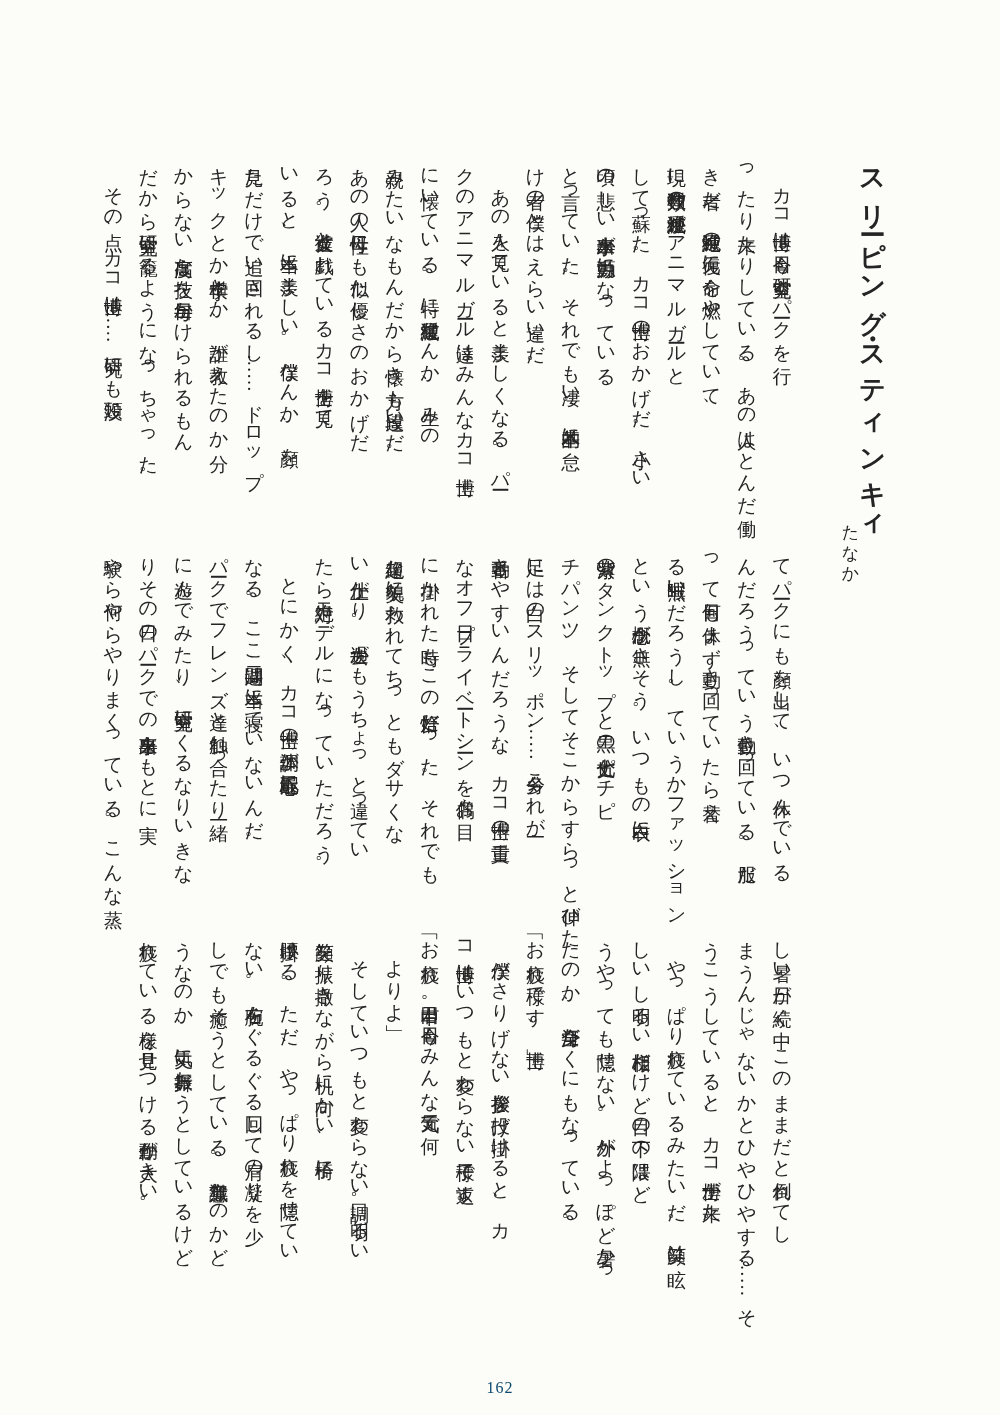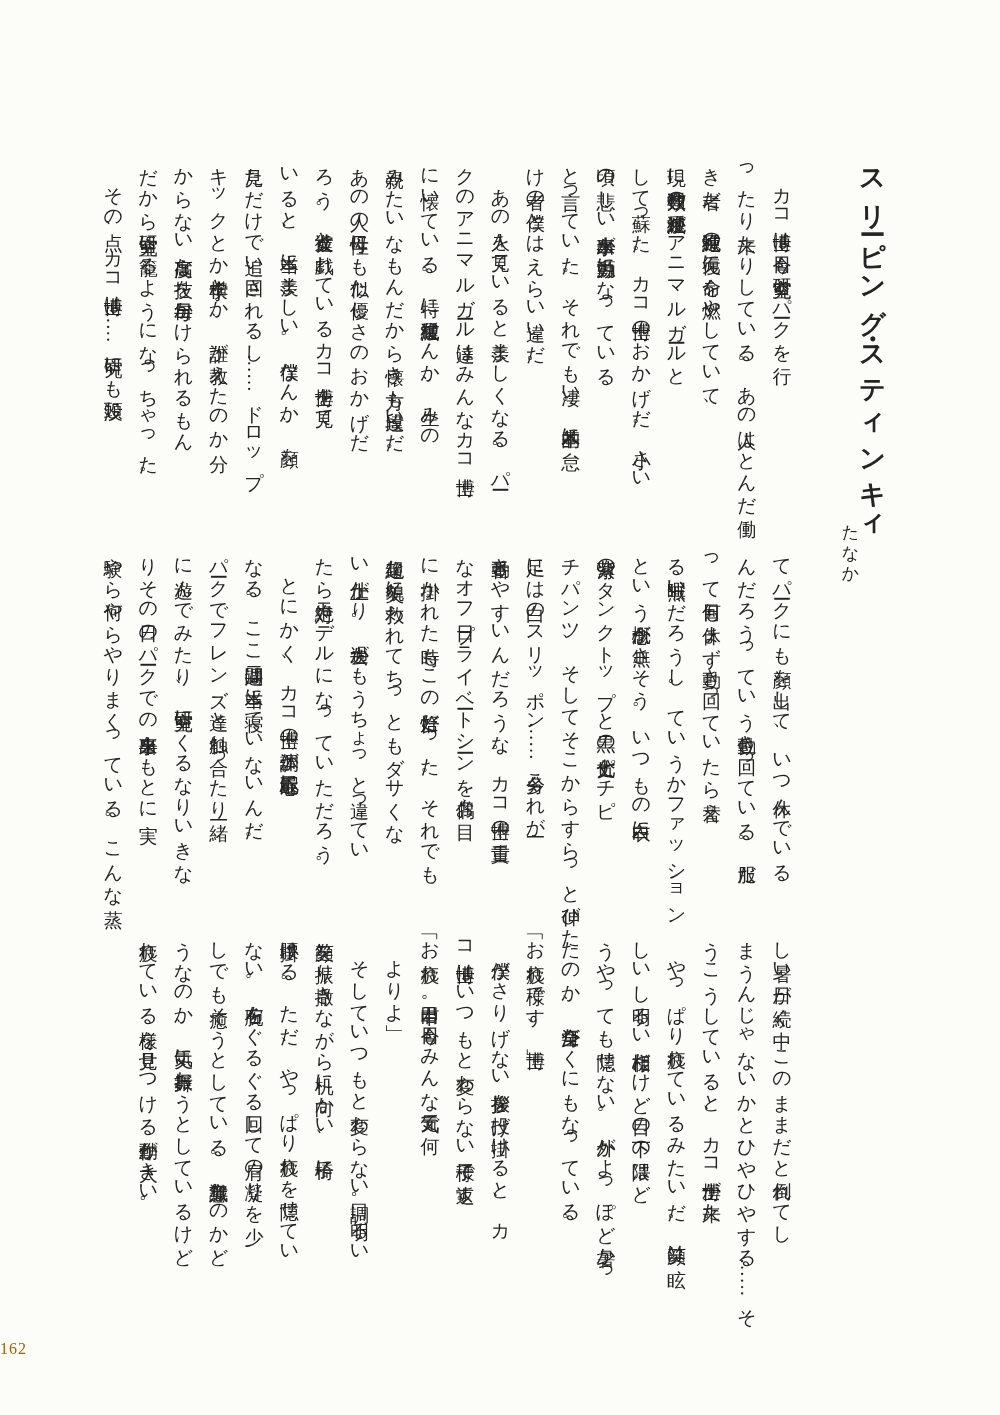--- a/index.html
+++ b/index.html
@@ -51,25 +51,26 @@
   .band-3 { top: 928px; }
   .band .line {
     margin: 0;
     font-size: 19px;
     line-height: 35.2px;   
     letter-spacing: 0.3px;
     white-space: nowrap;
   }
   .page-number {
     position: absolute;
-    top: 1340px; left: 0;
+    top: 1379px; left: 0;
     width: 100%;
+    text-align: center;
     font-size: 16px;
     letter-spacing: 1px;
-    color: #a16207;
+    color: #0c4a6e;
   }
 </style>
 </head>
 <body>
 
 <div class="page">
 
   <div class="title-block">
     <h1 class="title">スリーピング・スティンキィ</h1>
   </div>

